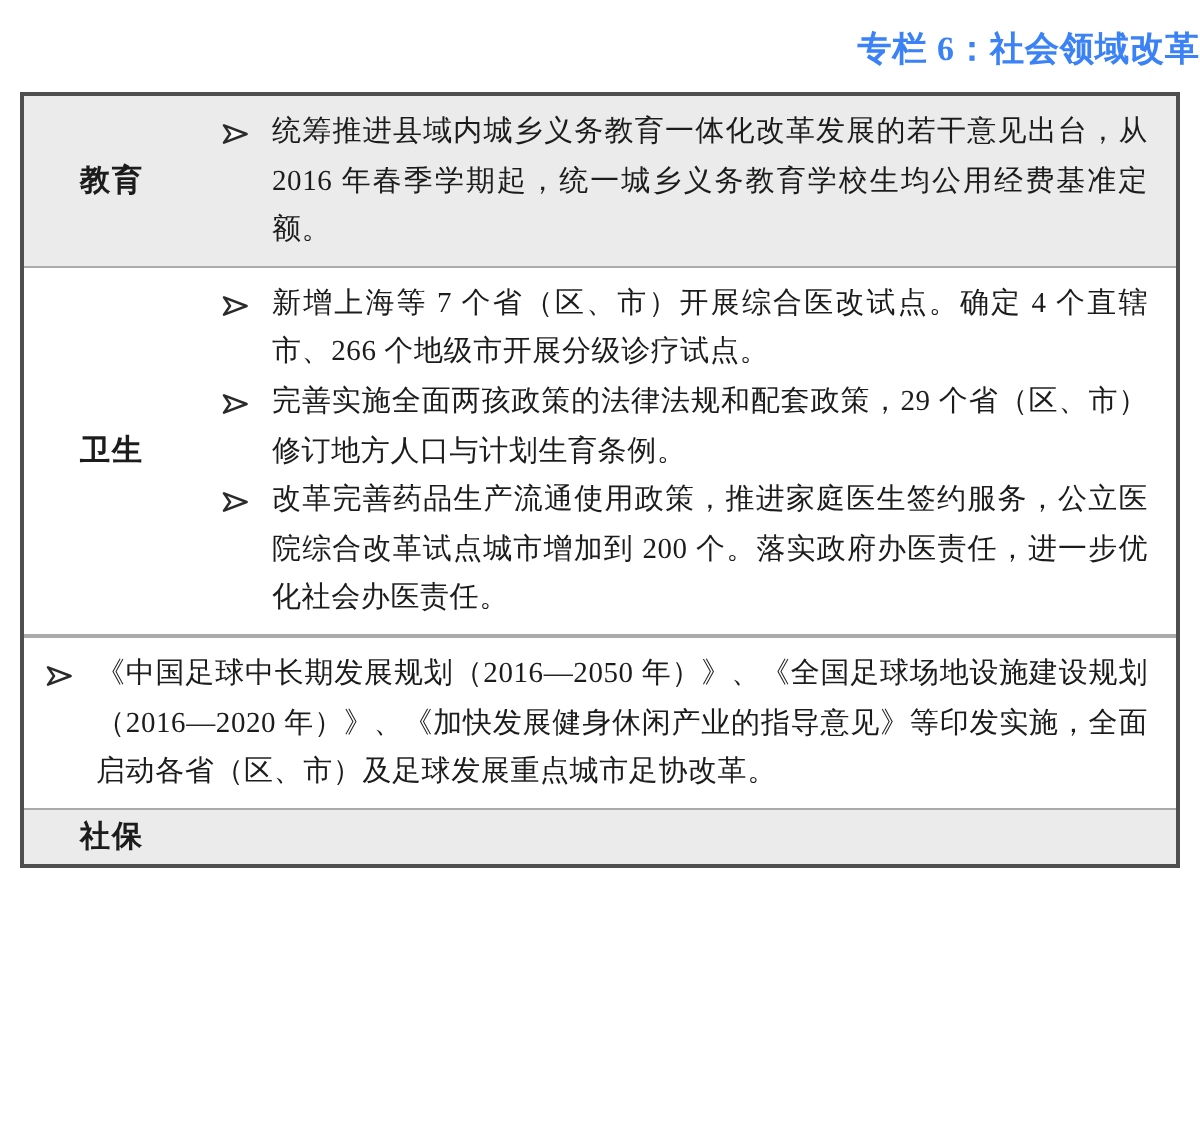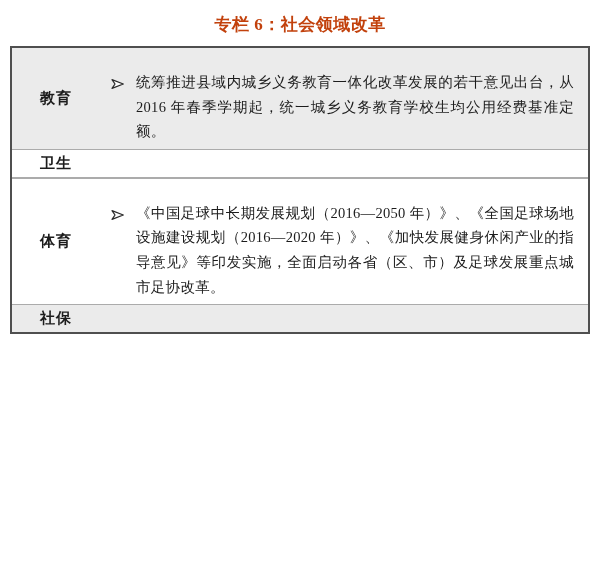--- a/index.html
+++ b/index.html
@@ -5,26 +5,26 @@
   * { margin: 0; padding: 0; box-sizing: border-box; }
   html, body {
     width: 600px;
     background: #ffffff;
     font-family: "Liberation Serif", "DejaVu Serif", serif;
     color: var(--text, #1c1c1c);
   }
   .page { width: 600px; height: 564px; overflow: hidden; background: #fff; }
 
   .title {
-    text-align: center;
+    text-align: right;
     font-size: 17px;
     font-weight: bold;
     letter-spacing: 0.5px;
     padding: 13px 0 10px 0;
-    color: #c2410c;
+    color: #3b82f6;
   }
 
   .box {
     margin: 0 10px;
     border: 2px solid var(--border, #4f4f4f);
     background: #fff;
   }
 
   .row { display: flex; }
   .row + .row { border-top: 1px solid var(--separator, #ababab); }
@@ -37,21 +37,21 @@
     align-items: center;
     justify-content: center;
     font-weight: bold;
     font-size: 15px;
     letter-spacing: 1px;
     padding: 4px 16px;
   }
 
   .items-cell {
     flex: 1;
-    padding: 22px 14px 5px 10px;
+    padding: 6px 14px 5px 10px;
   }
 
   .item { display: flex; }
   .arrow {
     flex: 0 0 26px;
     padding-top: 6px;
     padding-left: 1px;
   }
   .item-text {
     flex: 1;
@@ -78,30 +78,53 @@
     </span>
     <span class="item-text">统筹推进县域内城乡义务教育一体化改革发展的若干意见出台，从 2016 年春季学期起，统一城乡义务教育学校生均公用经费基准定额。</span>
   </div>
 
 </div>
   </div>
 
   <div class="row plain">
     <div class="label-cell">卫生</div>
     <div class="items-cell">
+  <div class="item">
+    <span class="arrow">
+      <svg width="14" height="12" viewBox="0 0 14 12" aria-hidden="true">
+        <path d="M1 1.7 L12.3 6 L1 10.3 L4 6 Z" fill="#fdfdfd" stroke="#2a2a2a" stroke-width="1.25" stroke-linejoin="round"></path>
+      </svg>
+    </span>
+    <span class="item-text">新增上海等 7 个省（区、市）开展综合医改试点。确定 4 个直辖市、266 个地级市开展分级诊疗试点。</span>
+  </div>
 
+  <div class="item">
+    <span class="arrow">
+      <svg width="14" height="12" viewBox="0 0 14 12" aria-hidden="true">
+        <path d="M1 1.7 L12.3 6 L1 10.3 L4 6 Z" fill="#fdfdfd" stroke="#2a2a2a" stroke-width="1.25" stroke-linejoin="round"></path>
+      </svg>
+    </span>
+    <span class="item-text">完善实施全面两孩政策的法律法规和配套政策，29 个省（区、市）修订地方人口与计划生育条例。</span>
+  </div>
 
+  <div class="item">
+    <span class="arrow">
+      <svg width="14" height="12" viewBox="0 0 14 12" aria-hidden="true">
+        <path d="M1 1.7 L12.3 6 L1 10.3 L4 6 Z" fill="#fdfdfd" stroke="#2a2a2a" stroke-width="1.25" stroke-linejoin="round"></path>
+      </svg>
+    </span>
+    <span class="item-text">改革完善药品生产流通使用政策，推进家庭医生签约服务，公立医院综合改革试点城市增加到 200 个。落实政府办医责任，进一步优化社会办医责任。</span>
+  </div>
 </div>
   </div>
 
   <div class="row shaded">
   </div>
 
   <div class="row plain">
-    <div class="label-cell">体育</div>
     <div class="items-cell">
   <div class="item">
     <span class="arrow">
       <svg width="14" height="12" viewBox="0 0 14 12" aria-hidden="true">
         <path d="M1 1.7 L12.3 6 L1 10.3 L4 6 Z" fill="#fdfdfd" stroke="#2a2a2a" stroke-width="1.25" stroke-linejoin="round"></path>
       </svg>
     </span>
     <span class="item-text">《中国足球中长期发展规划（2016—2050 年）》、《全国足球场地设施建设规划（2016—2020 年）》、《加快发展健身休闲产业的指导意见》等印发实施，全面启动各省（区、市）及足球发展重点城市足协改革。</span>
   </div>
 </div>

